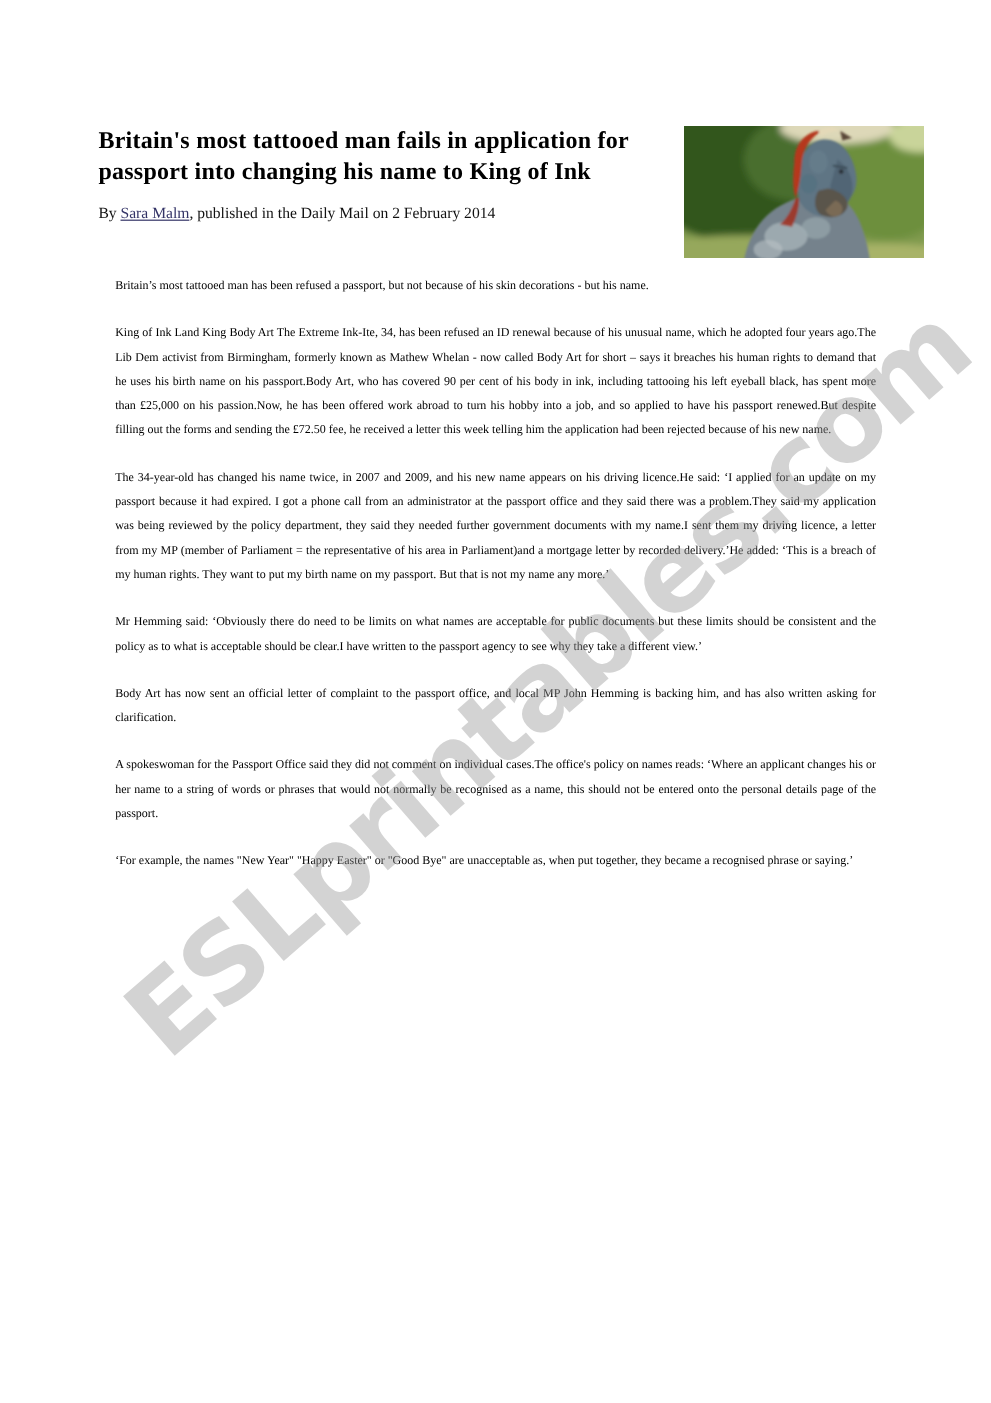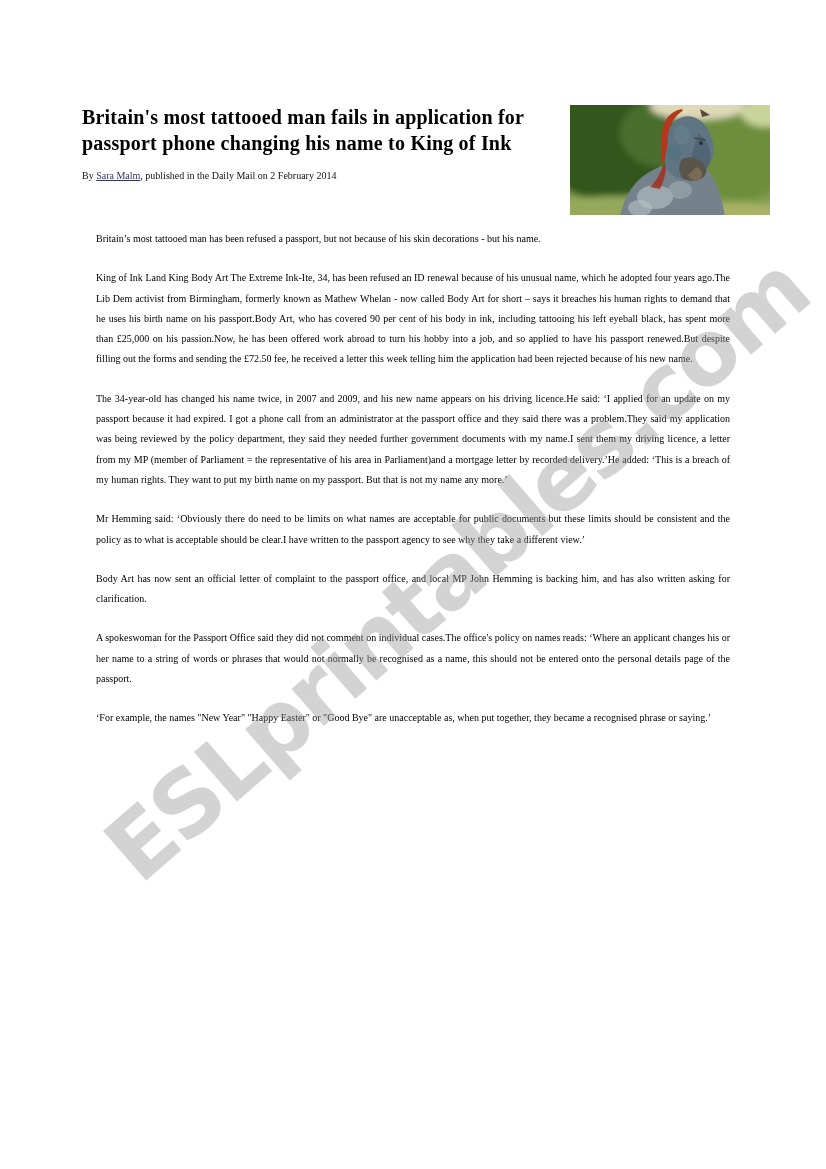--- a/index.html
+++ b/index.html
@@ -1,20 +1,20 @@
 <!DOCTYPE html>
 <html><head>
 <meta charset="utf-8">
 <style>
   html,body{margin:0;padding:0;background:#ffffff;}
   .page{position:relative;width:826px;height:1169px;background:#ffffff;overflow:hidden;
         font-family:"Liberation Serif", serif;color:#000;}
   .title-block{position:absolute;left:82px;top:104px;width:500px;}
   .page-title{font-size:20px;line-height:26px;font-weight:bold;margin:0;letter-spacing:0.2px;}
-  .byline{margin-top:14px;font-size:10px;color:#111;}
+  .byline{margin-top:14px;font-size:13px;color:#111;}
   .author-link{color:#333366;text-decoration:underline;cursor:pointer;}
   .photo-wrap{position:absolute;left:570px;top:105px;width:200px;height:110px;overflow:hidden;}
   .photo-wrap svg{display:block;}
   .article-body{position:absolute;left:96px;top:229px;width:634px;
         font-size:10px;line-height:20.3px;text-align:justify;}
   .article-body p{margin:0 0 19px 0;}
   .ital{}
   .watermark{position:absolute;left:8px;top:516px;width:900px;height:110px;
         transform:rotate(-41deg);transform-origin:50% 50%;
         font-family:"DejaVu Sans", sans-serif;font-weight:bold;font-size:90px;
@@ -22,21 +22,21 @@
         text-align:center;white-space:nowrap;pointer-events:none;z-index:5;}
 </style>
 </head>
 <body>
 
 <div class="page">
 
   <div class="watermark">ESLprintables.com</div>
 
   <div class="title-block">
-    <h1 class="page-title">Britain's most tattooed man fails in application for passport phone changing his name to King of Ink</h1>
+    <h1 class="page-title">Britain's most tattooed man fails in application for passport into changing his name to King of Ink</h1>
     <div class="byline"><span>By </span><a class="author-link">Sara Malm</a><span>, published in the Daily Mail on 2 February 2014</span></div>
   </div>
 
   <div class="photo-wrap">
     <svg viewBox="0 0 200 110" width="200" height="110">
       <defs>
         <filter id="blur3" x="-20%" y="-20%" width="140%" height="140%">
             <feGaussianBlur stdDeviation="3"></feGaussianBlur>
           </filter>
         <filter id="blur1" x="-20%" y="-20%" width="140%" height="140%">

